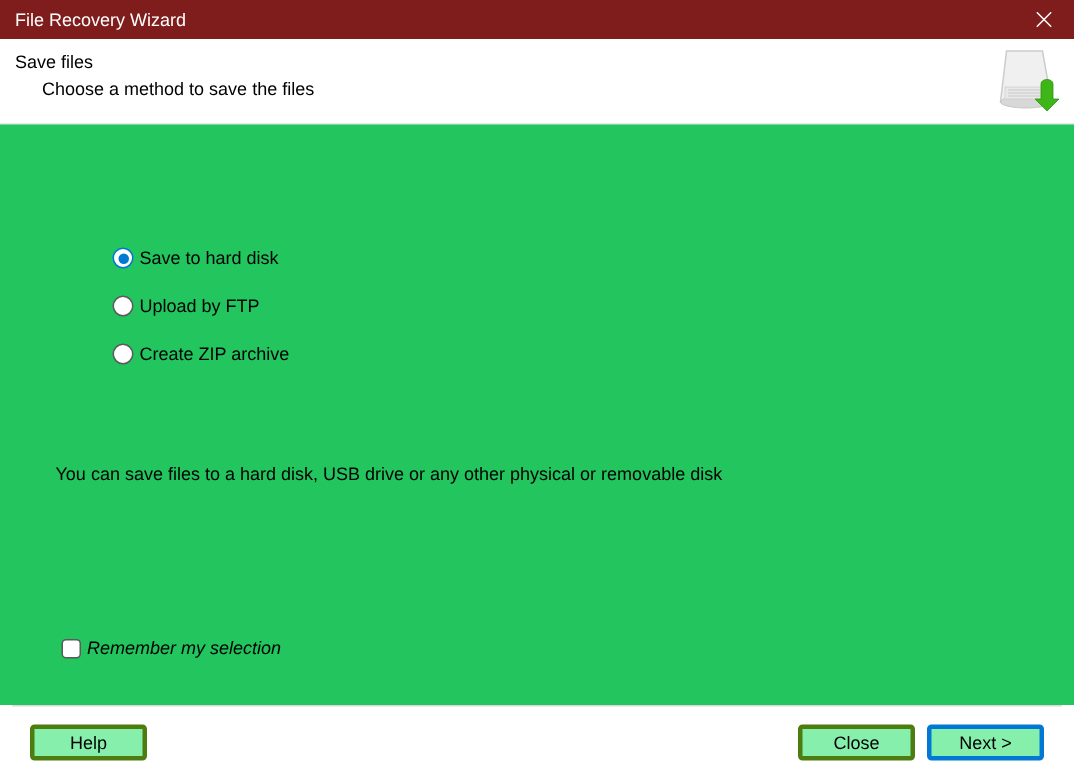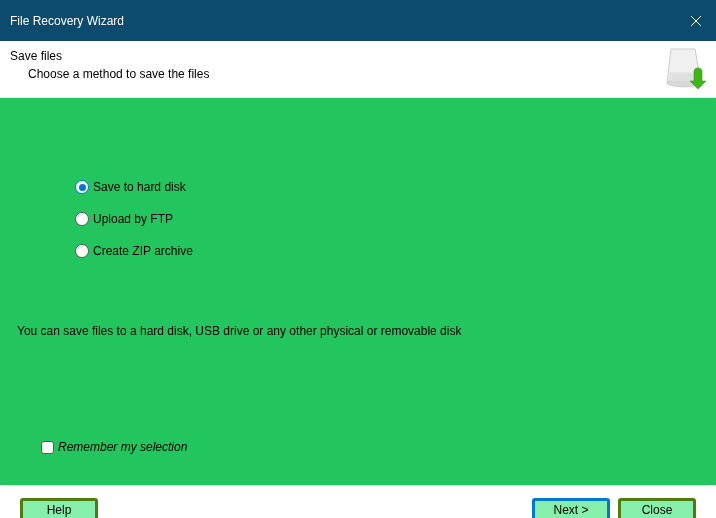--- a/index.html
+++ b/index.html
@@ -1,32 +1,32 @@
 <!DOCTYPE html>
 <html><head>
   <meta charset="utf-8">
   <style>
     * { box-sizing: border-box; margin: 0; padding: 0; }
     body { font-family: "Segoe UI", Tahoma, sans-serif; font-size: 12px; width: 716px; height: 518px; background: #fff; overflow: hidden; }
-    .titlebar { background: #0c4a6e; height: 41px; display: flex; align-items: center; justify-content: space-between; padding-left: 10px; color: #fff; }
+    .titlebar { background: #7f1d1d; height: 26px; display: flex; align-items: center; justify-content: space-between; padding-left: 10px; color: #fff; }
     .titlebar-title { font-size: 12px; }
     .titlebar-close { width: 40px; height: 26px; display: flex; align-items: center; justify-content: center; cursor: default; }
     .titlebar-close svg { width: 10px; height: 10px; }
     .header { padding: 8px 10px 10px 10px; background: #fff; position: relative; height: 56px; }
     .header h1 { font-size: 12px; font-weight: normal; color: #000; }
     .header p { font-size: 12px; color: #000; padding-left: 18px; padding-top: 4px; }
     .header-icon { position: absolute; right: 8px; top: 6px; }
     .content { background: #22c55e; height: 388px; padding: 0 1px; border-top: 1px solid #e8e8e8; }
     .options { padding-top: 82px; padding-left: 74px; }
     .radio-row { display: flex; align-items: center; margin-bottom: 18px; gap: 4px; }
     .radio { width: 14px; height: 14px; border: 1.5px solid #5a5a5a; border-radius: 50%; display: inline-flex; align-items: center; justify-content: center; background: #fff; }
     .radio.selected { border-color: #0078d4; }
     .radio.selected::after { content: ""; width: 7px; height: 7px; background: #0078d4; border-radius: 50%; display: block; }
     .radio-label { color: #000; font-size: 12px; }
-    .description { padding-left: 16px; padding-top: 48px; color: #000; font-size: 12px; }
+    .description { padding-left: 36px; padding-top: 48px; color: #000; font-size: 12px; }
     .remember { padding-left: 40px; padding-top: 102px; display: flex; align-items: center; gap: 4px; font-style: italic; }
     .checkbox { width: 13px; height: 13px; border: 1px solid #5a5a5a; border-radius: 3px; background: #fff; display: inline-block; }
     .footer { height: 48px; display: flex; align-items: center; padding: 0 12px; border-top: 1px solid #d9d9d9; margin: 0 8px; }
     .btn { height: 24px; min-width: 78px; border: 3px solid #4d7c0f; border-radius: 3px; background: #86efac; font-size: 12px; cursor: default; display: inline-flex; align-items: center; justify-content: center; padding: 0 10px; }
     .btn.primary { border-color: #0078d4; }
     .footer-left { flex: 0 0 auto; }
     .footer-spacer { flex: 1; }
     .footer-right { display: flex; gap: 8px; }
   </style>
 </head>
@@ -79,16 +79,16 @@
     <span>Remember my selection</span>
   </div>
 </div>
 
 <div class="footer">
   <div class="footer-left">
     <button class="btn">Help</button>
   </div>
   <div class="footer-spacer"></div>
   <div class="footer-right">
+    <button class="btn">Close</button>
     <button class="btn primary">Next &gt;</button>
-    <button class="btn">Close</button>
   </div>
 </div>
 
 </body></html>

